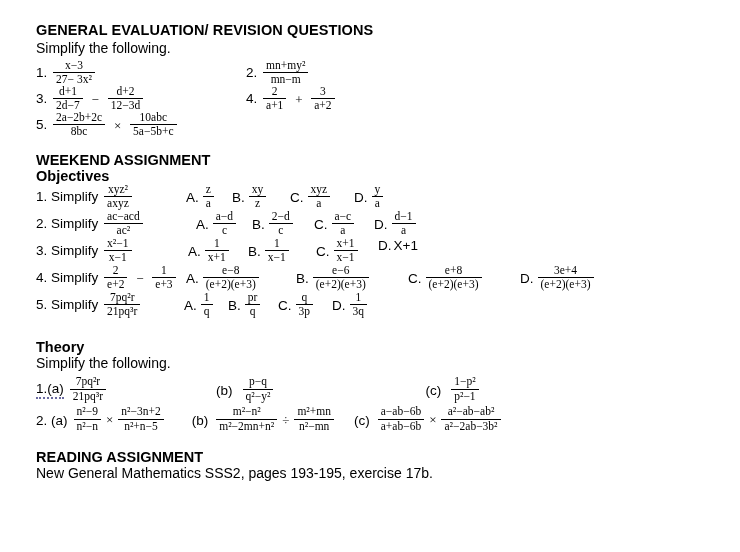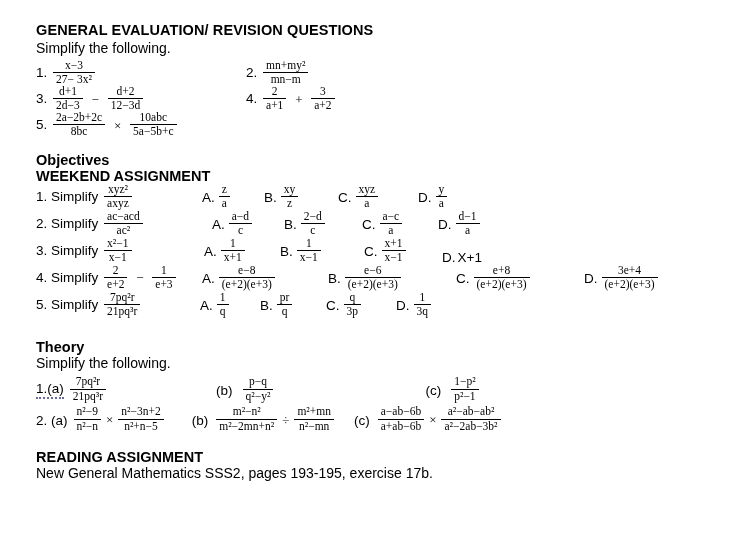--- a/index.html
+++ b/index.html
@@ -90,23 +90,22 @@
   .two-col {
     position: relative;
   }
   .col-right {
     position: absolute;
     left: 210px;
     top: 0;
   }
   .mcq {
     display: flex;
-    align-items: flex-end;
+    align-items: flex-start;
     height: 27px;
-    gap: 16px;
   }
   .mcq .stem {
     font-size: 13.5px;
     white-space: nowrap;
   }
   .mcq .opt {
     font-size: 13.5px;
     white-space: nowrap;
     display: inline-flex;
     align-items: center;
@@ -151,21 +150,21 @@
             <span class="num">mn+my²</span>
             <span class="den">mn−m</span>
           </span>
         </span>
       </div>
 
       <div class="row" style="height:26px;">
         <span class="q-num lbl">3.</span>
         <span class="frac">
           <span class="num">d+1</span>
-          <span class="den">2d−3</span>
+          <span class="den">2d−7</span>
         </span>
         <span class="op">−</span>
         <span class="frac">
           <span class="num">d+2</span>
           <span class="den">12−3d</span>
         </span>
         <span class="col-right">
           <span class="q-num lbl">4.</span>
           <span class="frac">
             <span class="num">2</span>
@@ -188,22 +187,22 @@
         <span class="op">×</span>
         <span class="frac">
           <span class="num">10abc</span>
           <span class="den">5a−5b+c</span>
         </span>
       </div>
     </div>
 
     <div class="spacer-md"></div>
 
+    <div class="bold-line">WEEKEND ASSIGNMENT</div>
     <div class="bold-line">Objectives</div>
-    <div class="bold-line">WEEKEND ASSIGNMENT</div>
 
     <div>
 
       <div class="mcq">
         <span class="stem" style="width:150px;">
           <span>1.</span>
           <span>Simplify</span>
           <span class="frac">
             <span class="num">xyz²</span>
             <span class="den">axyz</span>

